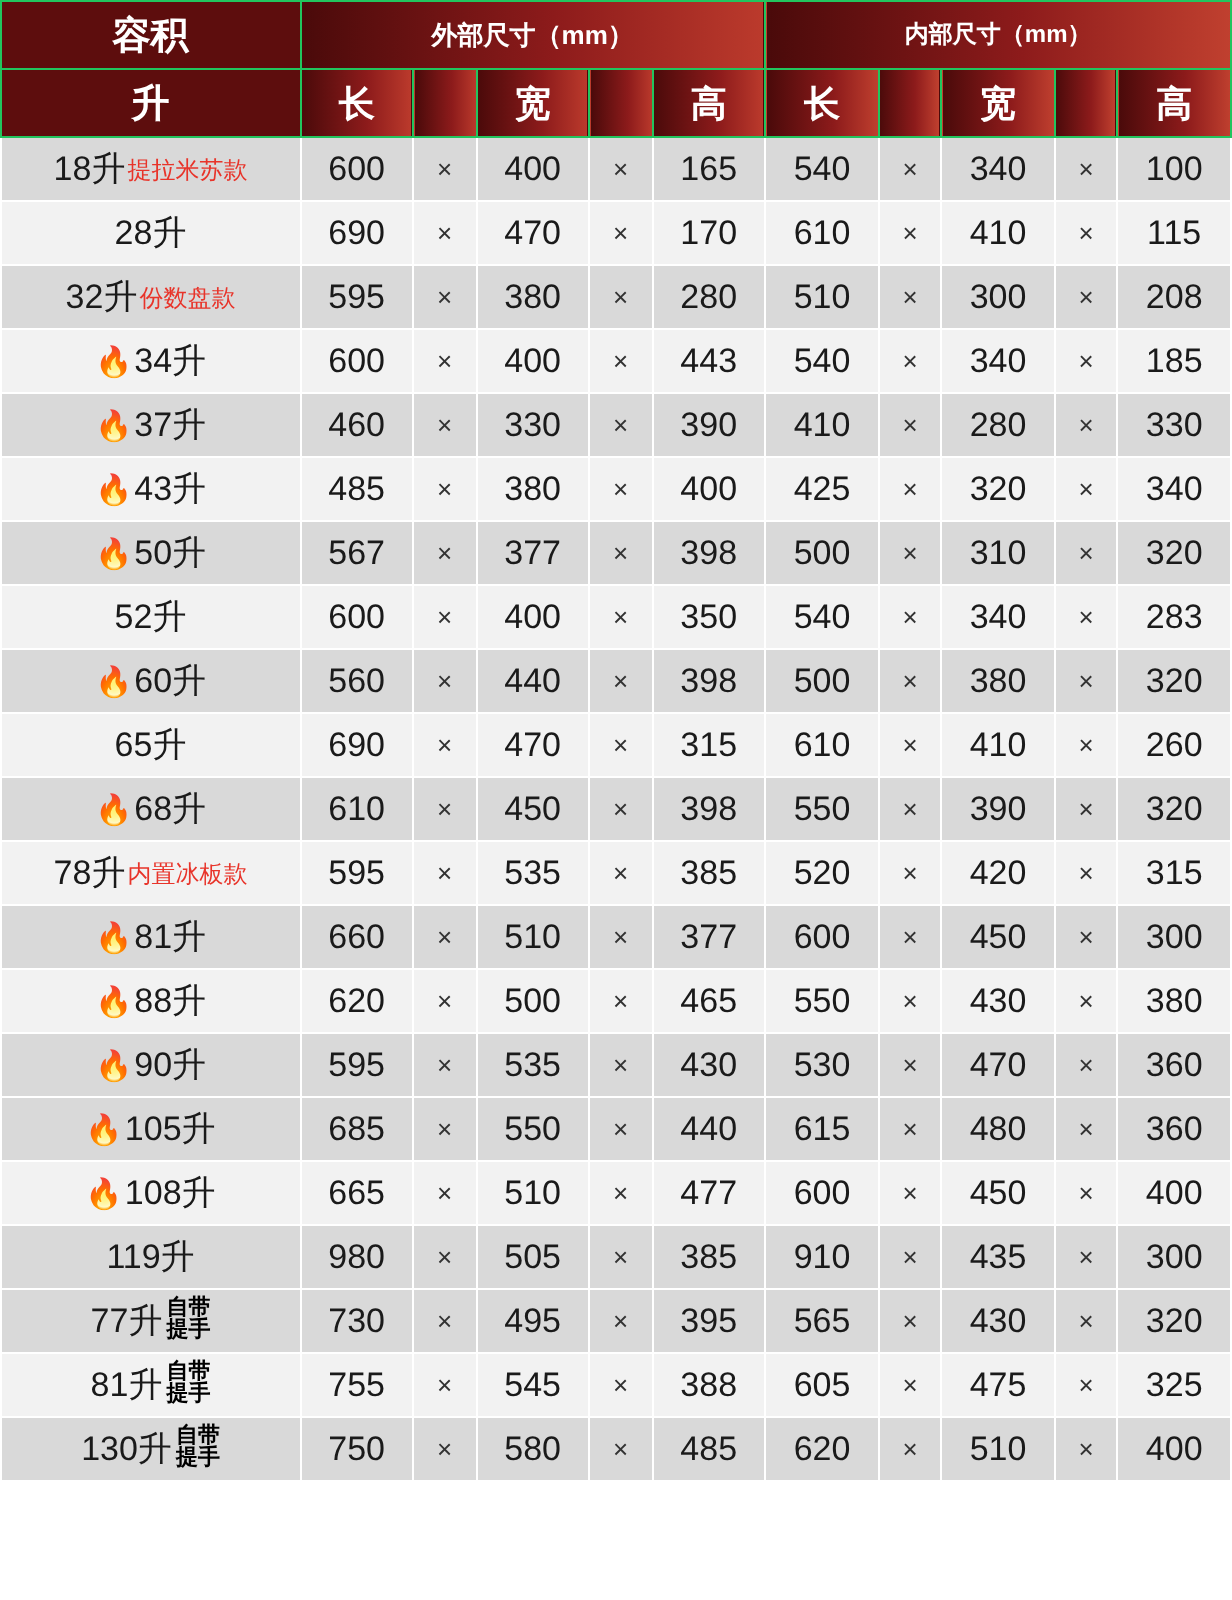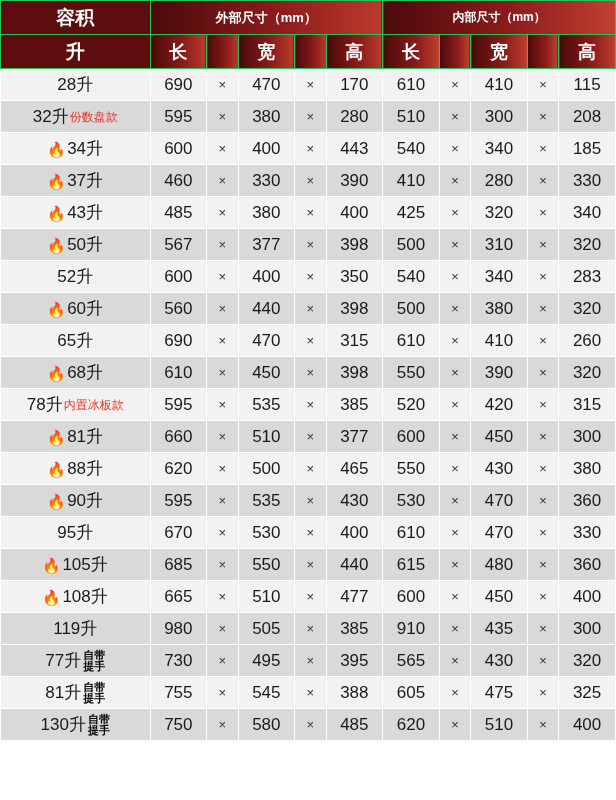--- a/index.html
+++ b/index.html
@@ -91,20 +91,21 @@
   }
   .tag2{
     color:#000000;
     font-size:11px;
     line-height:11px;
     display:inline-block;
     vertical-align:middle;
     margin-left:2px;
     text-align:center;
     font-weight:bold;
+    font-family:Liberation Mono, monospace;
   }
   .volwrap{
     display:flex;
     align-items:center;
     justify-content:center;
     height:31px;
     line-height:1;
   }
 </style>
 </head>
@@ -138,20 +139,38 @@
       <th class="hd-sub"></th>
       <th class="hd-sub">高</th>
       <th class="hd-sub-inner">长</th>
       <th class="hd-sub-inner"></th>
       <th class="hd-sub-inner">宽</th>
       <th class="hd-sub-inner"></th>
       <th class="hd-sub-inner">高</th>
     </tr>
   </thead>
   <tbody id="tbody">
+      <tr class="odd">
+        <td class="vol">
+          <div class="volwrap">
+            <span>18升</span>
+            <span class="tag">提拉米苏款</span>
+          </div>
+        </td>
+        <td class="num">600</td>
+        <td class="x">×</td>
+        <td class="num">400</td>
+        <td class="x">×</td>
+        <td class="num">165</td>
+        <td class="num">540</td>
+        <td class="x">×</td>
+        <td class="num">340</td>
+        <td class="x">×</td>
+        <td class="num">100</td>
+      </tr>
       <tr class="even">
         <td class="vol">
           <div class="volwrap">
             <span>28升</span>
           </div>
         </td>
         <td class="num">690</td>
         <td class="x">×</td>
         <td class="num">470</td>
         <td class="x">×</td>
@@ -386,37 +405,20 @@
         <td class="num">595</td>
         <td class="x">×</td>
         <td class="num">535</td>
         <td class="x">×</td>
         <td class="num">430</td>
         <td class="num">530</td>
         <td class="x">×</td>
         <td class="num">470</td>
         <td class="x">×</td>
         <td class="num">360</td>
-      </tr>
-      <tr class="even">
-        <td class="vol">
-          <div class="volwrap">
-            <span>95升</span>
-          </div>
-        </td>
-        <td class="num">670</td>
-        <td class="x">×</td>
-        <td class="num">530</td>
-        <td class="x">×</td>
-        <td class="num">400</td>
-        <td class="num">610</td>
-        <td class="x">×</td>
-        <td class="num">470</td>
-        <td class="x">×</td>
-        <td class="num">330</td>
       </tr>
       <tr class="odd">
         <td class="vol">
           <div class="volwrap">
             <span class="flame">🔥</span>
             <span>105升</span>
           </div>
         </td>
         <td class="num">685</td>
         <td class="x">×</td>

